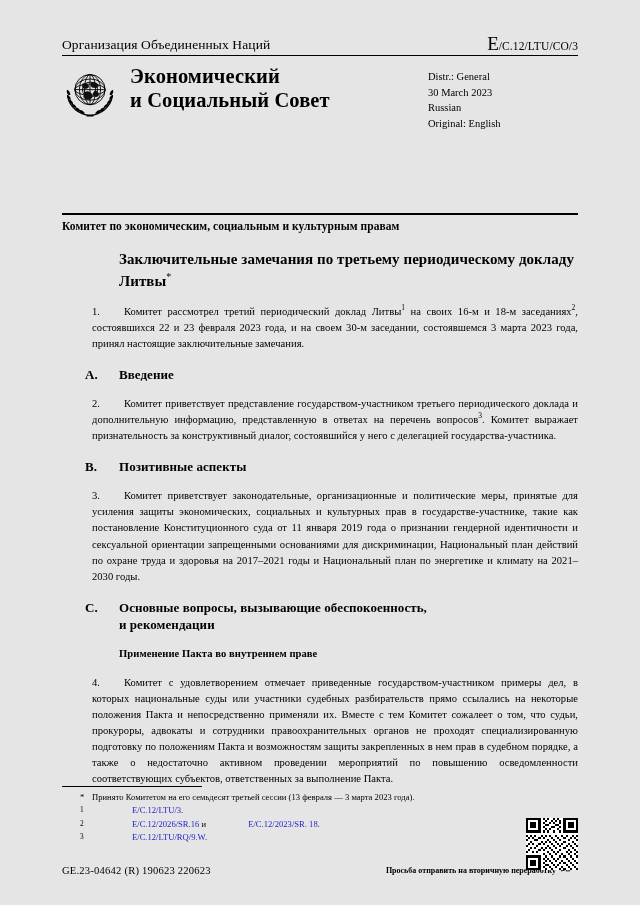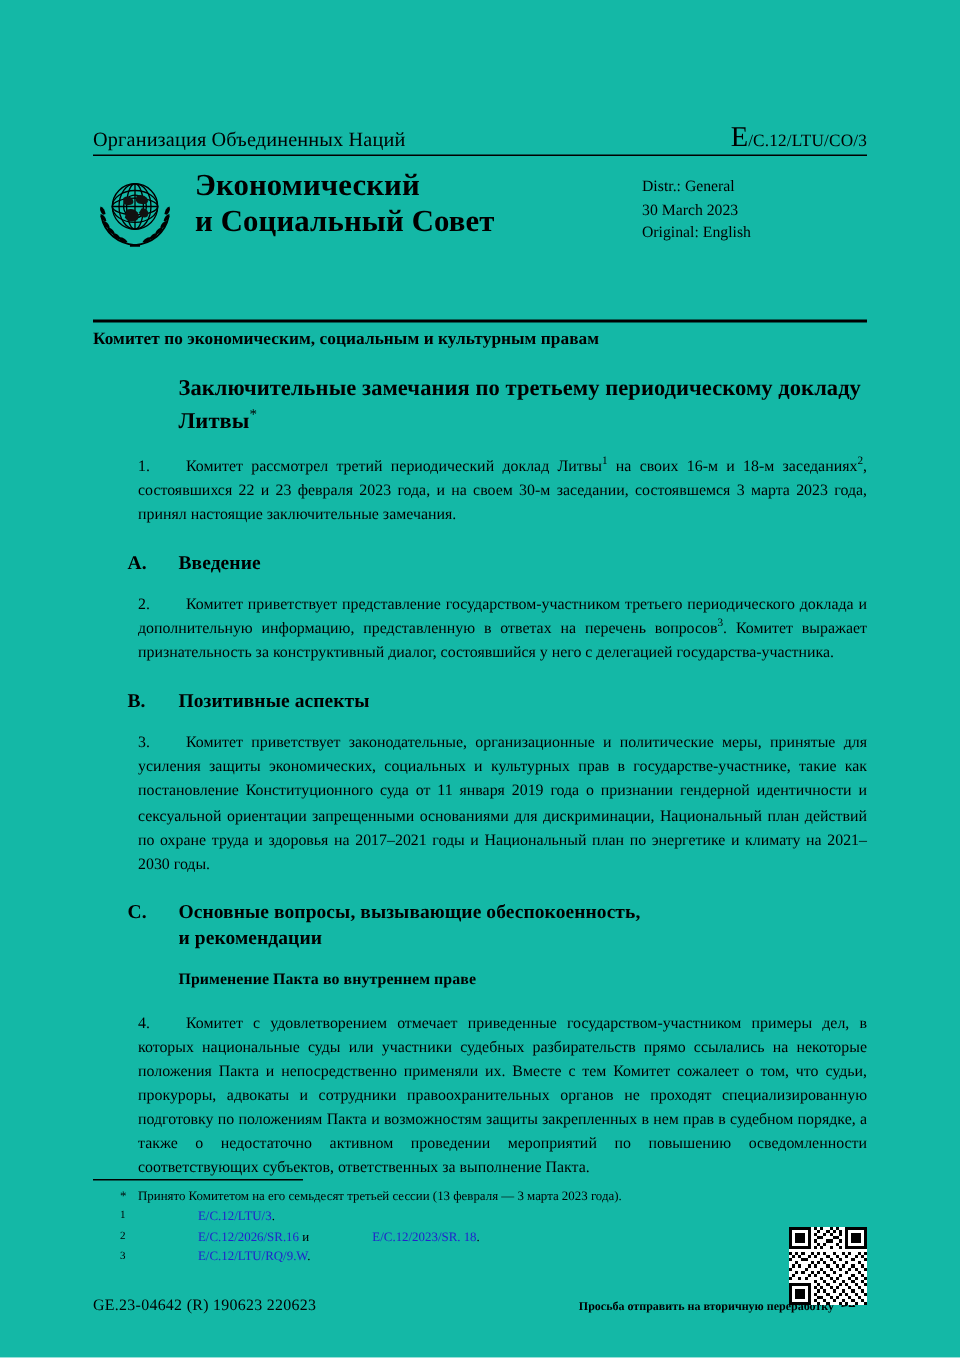--- a/index.html
+++ b/index.html
@@ -9,21 +9,21 @@
   }
   body {
     font-family: "Liberation Serif", "DejaVu Serif", serif;
     color: #000000;
   }
   .page {
     position: relative;
     width: 640px;
     height: 905px;
     box-sizing: border-box;
-    background: #14b8a6;
+    background: #e5e5e5;
     overflow: hidden;
   }
 
   
   .masthead {
     position: absolute;
     left: 62px;
     top: 34px;
     width: 516px;
   }
@@ -34,21 +34,20 @@
     padding-bottom: 2px;
   }
   .org-name {
     font-size: 13.5px;
     letter-spacing: 0.1px;
     white-space: nowrap;
   }
   .doc-symbol {
     white-space: nowrap;
     line-height: 1;
-    margin-top: 48px;
   }
   .doc-symbol .sym-e {
     font-size: 19px;
   }
   .doc-symbol .sym-rest {
     font-size: 11.5px;
     letter-spacing: 0.1px;
   }
   .mh-rule {
     border: 0;
@@ -299,20 +298,21 @@
       </div>
 
       <div class="council-title">
         <div>Экономический</div>
         <div>и Социальный Совет</div>
       </div>
 
       <div class="distr-block">
         <div>Distr.: General</div>
         <div>30 March 2023</div>
+        <div>Russian</div>
         <div>Original: English</div>
       </div>
     </div>
   </div>
 
   <hr class="section-rule">
 
   <div class="committee">Комитет по экономическим, социальным и культурным правам</div>
 
   <div class="content">

